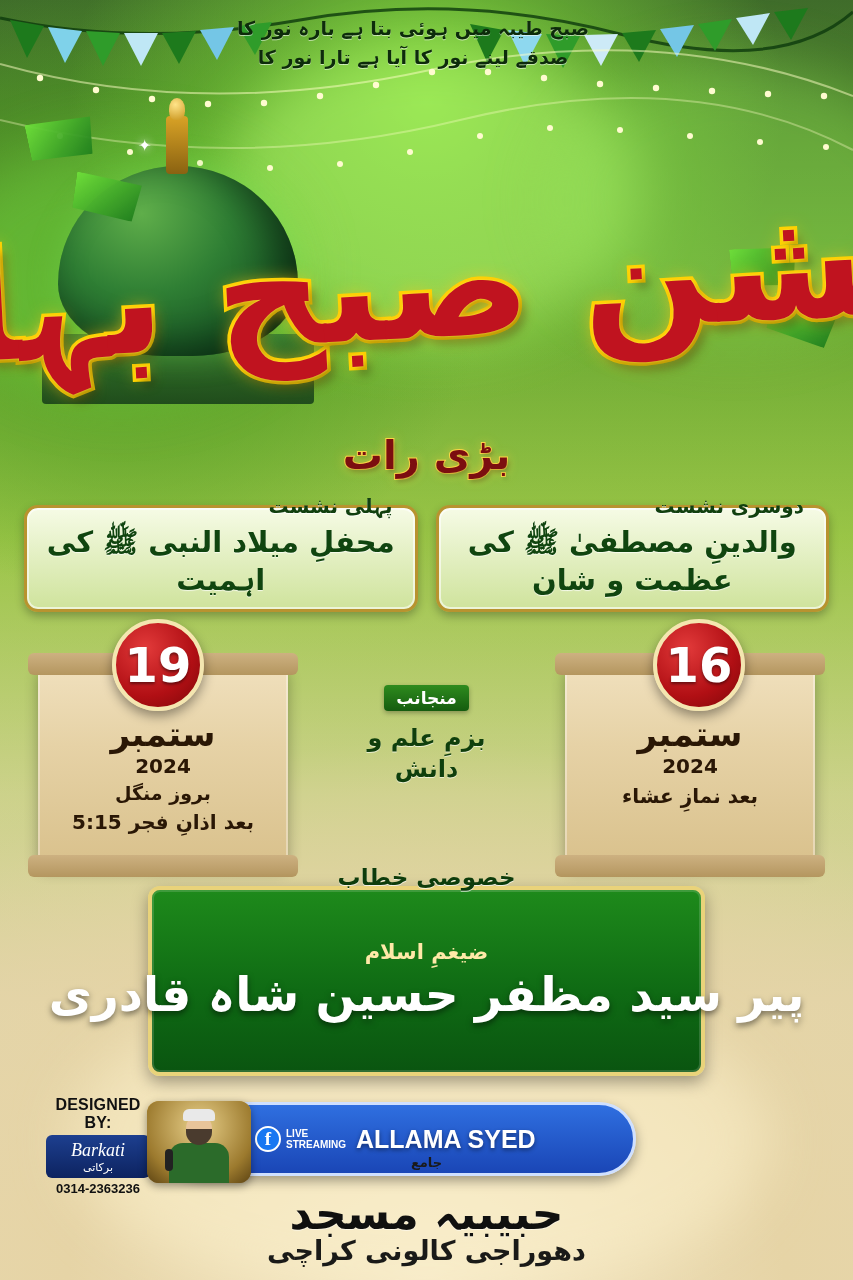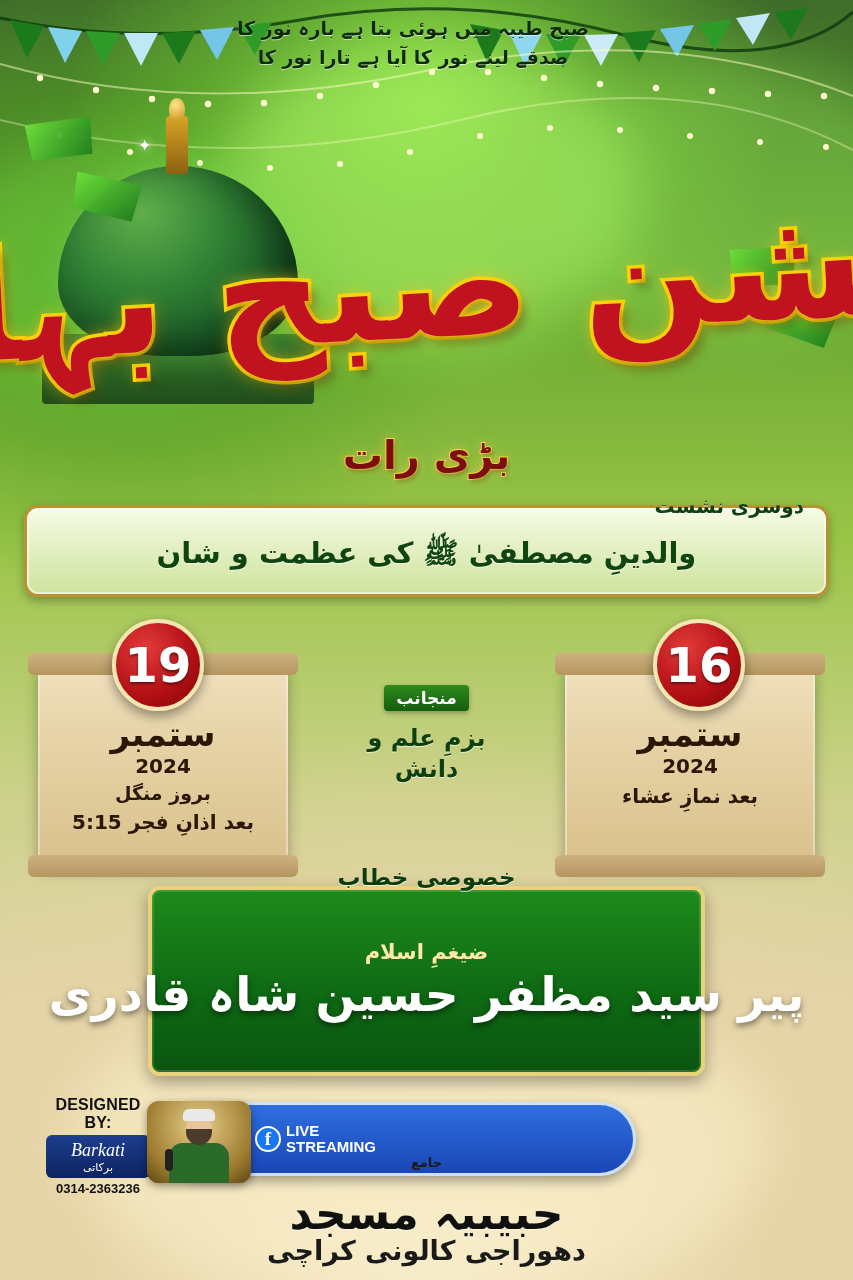--- a/index.html
+++ b/index.html
@@ -287,21 +287,21 @@
   .fb-badge {
     display: flex; align-items: center; gap: 5px;
     margin-right: 10px;
   }
   .fb-circle {
     width: 26px; height: 26px; border-radius: 50%;
     background: #1877f2; border: 2px solid #fff;
     color: #fff; font-family: "Liberation Serif", serif; font-weight: 700;
     font-size: 19px; line-height: 22px; text-align: center;
   }
-  .fb-text { color: #fff; font-size: 15px; font-weight: 700; line-height: 1.1; }
+  .fb-text { color: #fff; font-size: 10px; font-weight: 700; line-height: 1.1; }
   .live-names {
     color: #fff; font-family: "Liberation Sans", sans-serif;
     font-weight: 700; font-size: 25px; line-height: 1.12;
     text-shadow: 0 2px 4px rgba(0,0,0,.45);
   }
 
   
   .footer {
     position: absolute; left: 0; right: 0; bottom: 14px;
     text-align: center; direction: rtl;
@@ -415,20 +415,24 @@
   <div class="title-block">
     <div class="title-main">جشن صبح بہار</div>
   </div>
   <div class="title-sub">بڑی رات</div>
 
   <div class="sessions">
     <div class="session">
       <span class="session-label">دوسری نشست</span>
       <span class="session-text">والدینِ مصطفیٰ ﷺ کی عظمت و شان</span>
     </div>
+    <div class="session">
+      <span class="session-label">پہلی نشست</span>
+      <span class="session-text">محفلِ میلاد النبی ﷺ کی اہمیت</span>
+    </div>
   </div>
 
   <div class="scrolls">
 
     <div class="scroll right">
       <div class="scroll-inner">
         <div class="scroll-date">ستمبر</div>
         <div class="scroll-year">2024</div>
         <div class="scroll-time">بعد نمازِ عشاء</div>
       </div>
@@ -477,20 +481,21 @@
       <div class="lp-mic"></div>
     </div>
     <div class="fb-badge">
       <div class="fb-circle">f</div>
       <div class="fb-text">
         <div>LIVE</div>
         <div>STREAMING</div>
       </div>
     </div>
     <div class="live-names">
+      <div>ALLAMA SYED</div>
     </div>
   </div>
 
   <div class="footer">
     <div class="footer-logo">جامع</div>
     <div class="footer-name">حبیبیہ مسجد</div>
     <div class="footer-addr">دھوراجی کالونی کراچی</div>
   </div>
 
 </div>

